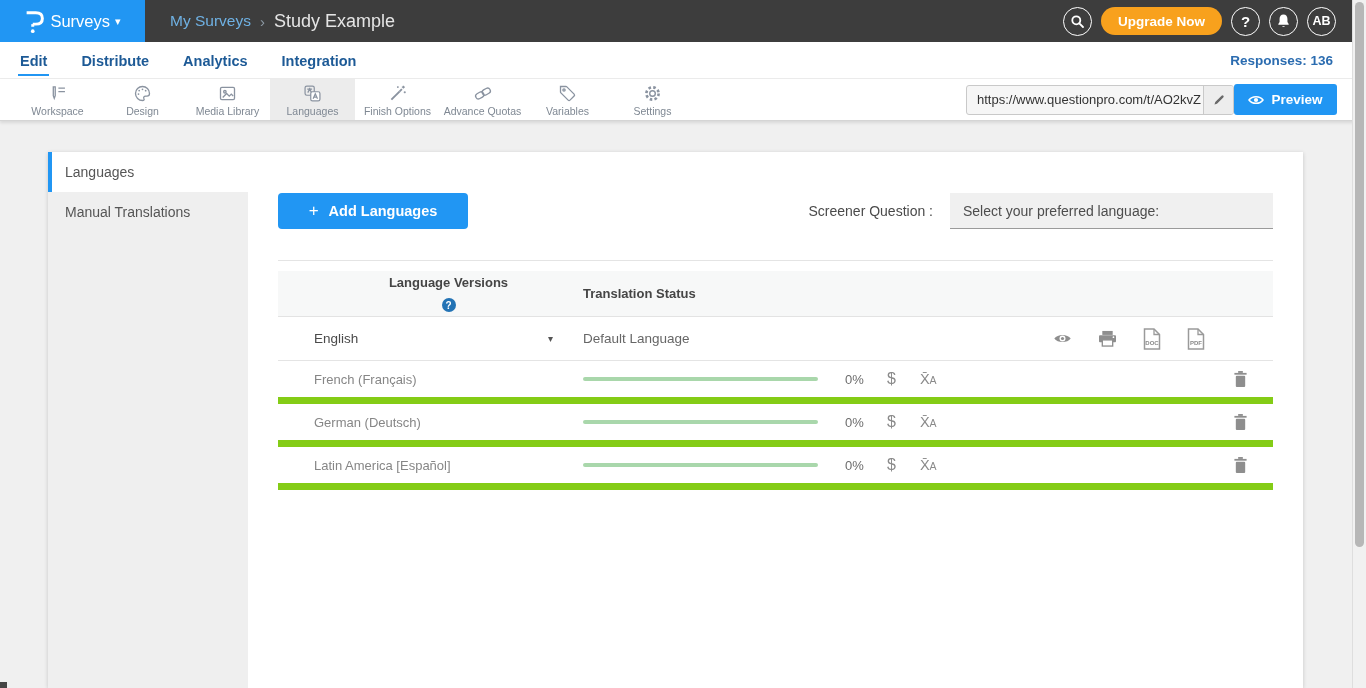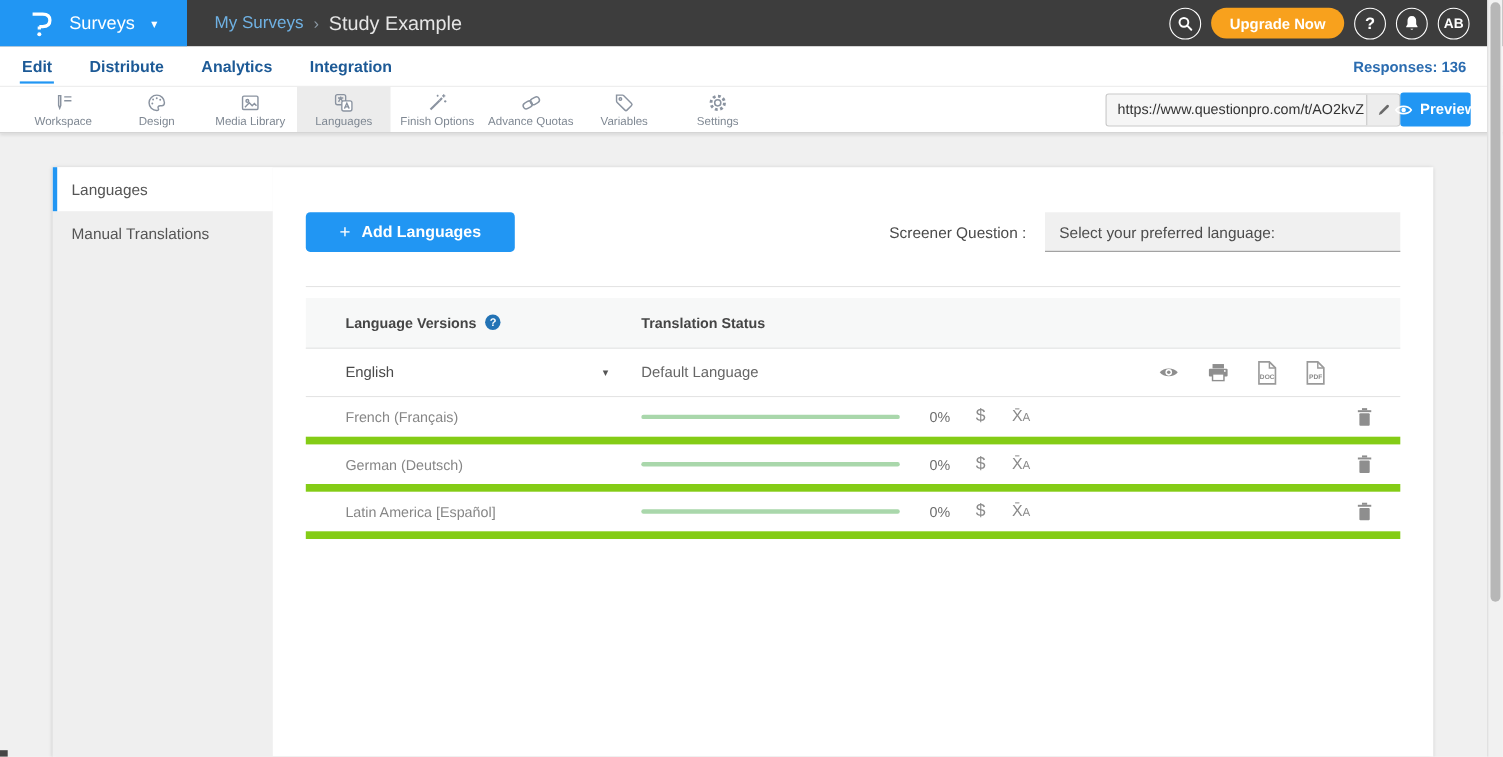--- a/index.html
+++ b/index.html
@@ -2,22 +2,22 @@
 <html><head>
 <meta charset="utf-8">
 <style>
   * { margin:0; padding:0; box-sizing:border-box; }
   html,body { width:1366px; height:688px; overflow:hidden; background:#f0f0f0;
     font-family:"Liberation Sans", sans-serif; position:relative; }
 
   
   .topbar { position:absolute; left:0; top:0; width:1366px; height:42px; background:#3d3d3d;
     display:flex; align-items:center; z-index:5; }
-  .brand { width:170px; height:42px; background:#2196f3; display:flex; align-items:center;
-    justify-content:center; gap:15px; cursor:pointer; }
+  .brand { width:145px; height:42px; background:#2196f3; display:flex; align-items:center;
+    justify-content:center; gap:5px; cursor:pointer; }
   .brand-label { color:#fff; font-size:16.5px; }
   .brand-caret { color:#fff; font-size:11px; }
   .breadcrumb { display:flex; align-items:center; gap:9px; margin-left:25px; }
   .bc-parent { color:#6fb1e3; font-size:15.5px; cursor:pointer; }
   .bc-sep { color:#8d9aa5; font-size:15px; }
   .bc-current { color:#e5e5e5; font-size:18px; }
   .top-actions { margin-left:auto; display:flex; align-items:center; gap:9px; margin-right:30px; }
   .circle-btn { width:29px; height:29px; border:1.7px solid #fff; border-radius:50%;
     display:flex; align-items:center; justify-content:center; color:#fff; font-weight:bold;
     font-size:12.5px; cursor:pointer; flex-shrink:0; background:transparent; }
@@ -40,21 +40,21 @@
     gap:1px; cursor:pointer; }
   .tool.active { background:#ececec; }
   .ticon { height:21px; display:flex; align-items:center; justify-content:center; color:#8a93a0; }
   .tlabel { font-size:10.5px; color:#7f8893; white-space:nowrap; }
   .toolbar-right { margin-left:auto; display:flex; align-items:center; margin-right:29px; }
   .url-box { width:268px; height:30px; background:#f6f6f6; border:1px solid #c9c9c9; border-radius:3px;
     display:flex; align-items:center; overflow:hidden; }
   .url-text { flex:1; padding-left:10px; font-size:13px; color:#333; white-space:nowrap; overflow:hidden; }
   .url-edit { width:30px; height:28px; border-left:1px solid #c9c9c9; display:flex; align-items:center;
     justify-content:center; background:#ededed; cursor:pointer; flex-shrink:0; }
-  .preview-btn { width:64px; height:31px; background:#2196f3; border:none; border-radius:3px; color:#fff;
+  .preview-btn { width:103px; height:31px; background:#2196f3; border:none; border-radius:3px; color:#fff;
     font-size:13.5px; font-weight:700; display:flex; align-items:center; justify-content:center; gap:7px;
     cursor:pointer; }
 
   
   .main-card { position:absolute; left:48px; top:152px; width:1255px; bottom:0; background:#fff;
     box-shadow:0 1px 4px rgba(0,0,0,0.18); display:flex; }
   .side { width:200px; background:#efefef; flex-shrink:0; }
   .side-header { height:40px; background:#fff; border-left:4px solid #2196f3; display:flex;
     align-items:center; padding-left:13px; color:#555; font-size:14px; }
   .side-item { height:40px; display:flex; align-items:center; padding-left:17px; color:#555;
@@ -70,21 +70,21 @@
   .screener { margin-left:auto; display:flex; align-items:center; }
   .screener-label { color:#4a4a4a; font-size:14px; }
   .screener-box { width:323px; height:36px; margin-left:17px; background:#f0f0f0;
     border-bottom:1px solid #9a9a9a; display:flex; align-items:center; padding-left:13px;
     color:#4d4d4d; font-size:14px; cursor:pointer; }
   .divider { height:1px; background:#e4e4e4; margin:31px 30px 0 30px; }
 
   .ltable { margin:10px 30px 0 30px; }
   .thead { height:46px; background:#f7f8f8; border-bottom:1px solid #e3e3e3; display:flex; align-items:center; }
   .th-lang { width:305px; padding-left:36px; font-size:13px; font-weight:700; color:#454545;
-    display:flex; align-items:flex-start; gap:8px; }
+    display:flex; align-items:center; gap:8px;flex-direction:column; }
   .help-circle { width:14px; height:14px; border-radius:50%; background:#2373b5; color:#fff;
     font-size:10px; font-weight:700; display:flex; align-items:center; justify-content:center; cursor:pointer; }
   .th-status { font-size:13px; font-weight:700; color:#454545; }
 
   .trow { height:43px; display:flex; align-items:center; border-bottom:7px solid #84cc16; }
   .trow.default { height:44px; border-bottom:1px solid #e4e4e4; }
   .td-lang { width:305px; padding-left:36px; padding-right:30px; display:flex; align-items:center;
     justify-content:space-between; flex-shrink:0; }
   .lang-default { color:#4a4a4a; font-size:13.5px; }
   .caret-sm { color:#555; font-size:10px; cursor:pointer; }

